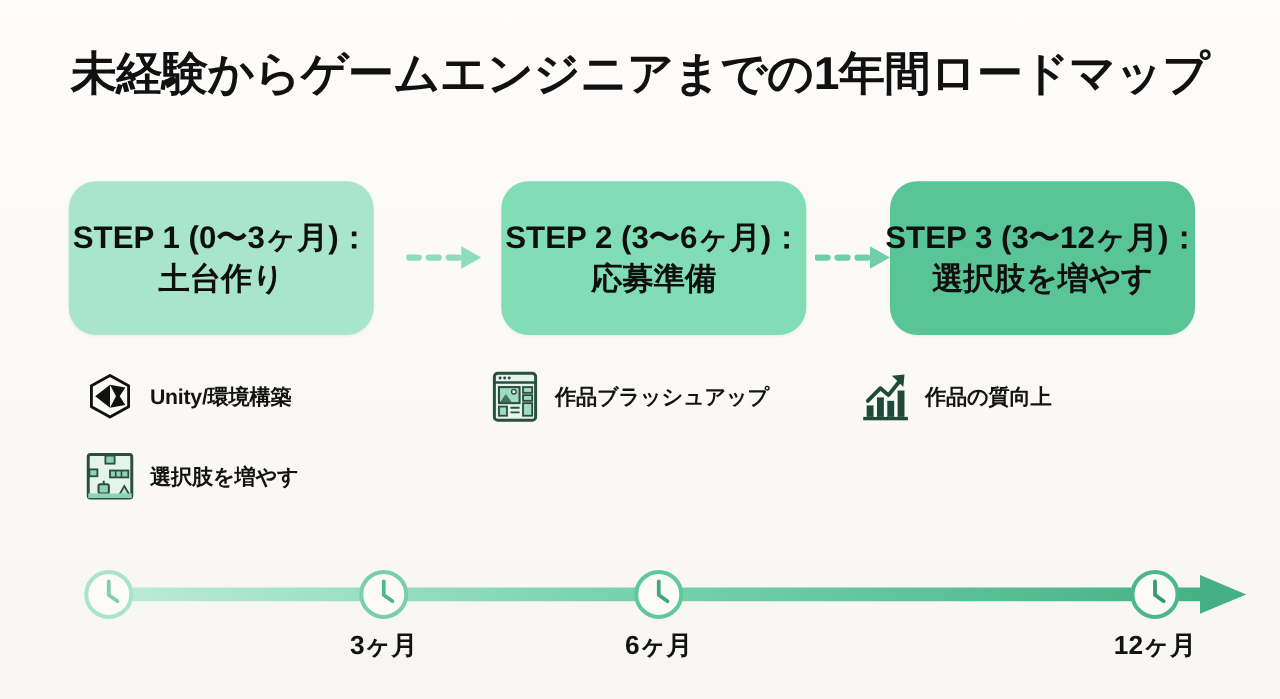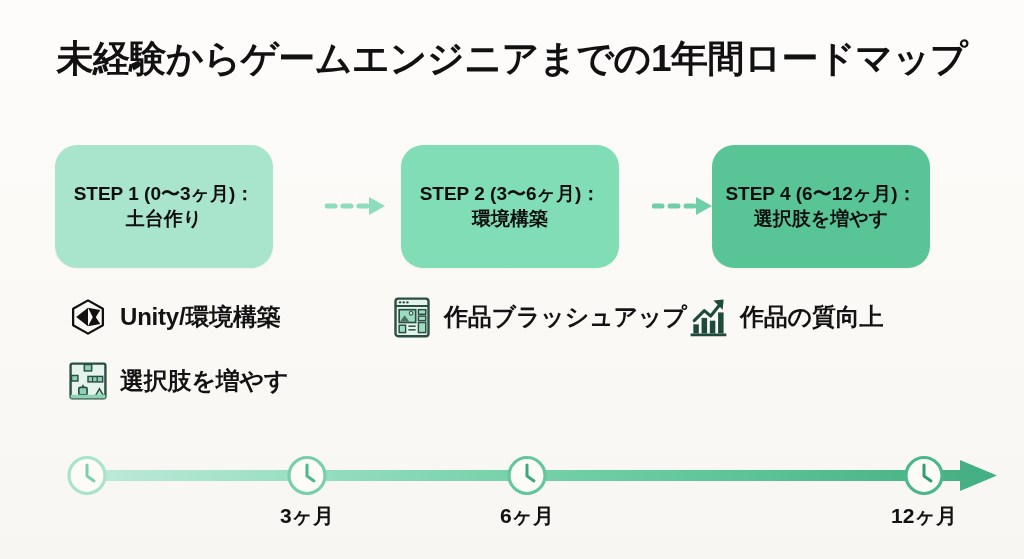--- a/index.html
+++ b/index.html
@@ -35,32 +35,32 @@
     font-weight: 700;
     letter-spacing: -0.5px;
     color: #111111;
     white-space: nowrap;
   }
 
   
   .step-box {
     position: absolute;
     top: 145px;
-    width: 218px;
+    width: 244px;
     height: 123px;
     border-radius: 22px;
     display: flex;
     flex-direction: column;
     align-items: center;
     justify-content: center;
     line-height: 1.28;
     text-align: center;
     color: #0f0f0f;
     font-weight: 700;
-    font-size: 19px;
+    font-size: 25px;
     box-shadow: 0 1px 2px rgba(0,0,0,0.04);
   }
   .step-box .line1 { white-space: nowrap; }
   .step-box .line2 { white-space: nowrap; margin-top: 1px; }
 
   #step-1 { left: 55px;  background: #a9e5cd; }
   #step-2 { left: 385px; background: #80ddb5; margin-left: 16px; }
   #step-3 { left: 712px; background: #59c596; }
 
   
@@ -91,21 +91,21 @@
   }
   .icon-slot {
     width: 52px;
     min-width: 52px;
     height: 48px;
     display: flex;
     align-items: center;
     justify-content: center;
   }
   .icon-label {
-    font-size: 24px;
+    font-size: 17px;
     font-weight: 700;
     color: #131313;
     white-space: nowrap;
     margin-left: 6px;
     letter-spacing: -0.2px;
   }
 
   
   .timeline {
     position: absolute;
@@ -134,25 +134,25 @@
 
   <div class="title">未経験からゲームエンジニアまでの1年間ロードマップ</div>
 
   <div class="step-box" id="step-1">
     <div class="line1">STEP 1 (0〜3ヶ月)：</div>
     <div class="line2">土台作り</div>
   </div>
 
   <div class="step-box" id="step-2">
     <div class="line1">STEP 2 (3〜6ヶ月)：</div>
-    <div class="line2">環境構築</div>
+    <div class="line2">応募準備</div>
   </div>
 
   <div class="step-box" id="step-3">
-    <div class="line1">STEP 4 (6〜12ヶ月)：</div>
+    <div class="line1">STEP 3 (3〜12ヶ月)：</div>
     <div class="line2">選択肢を増やす</div>
   </div>
 
   <div class="connector" id="connector-1">
     <svg width="66" height="32" viewBox="0 0 66 32">
       <line x1="2" y1="16" x2="44" y2="16" stroke="#8ddcbb" stroke-width="5" stroke-linecap="round" stroke-dasharray="8 8"></line>
       <path d="M44 7 L60 16 L44 25 Z" fill="#8ddcbb"></path>
     </svg>
   </div>
 

